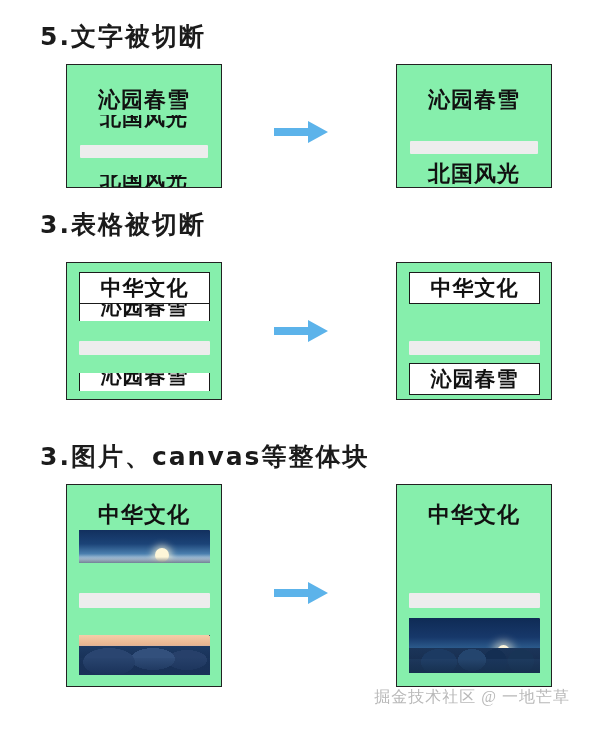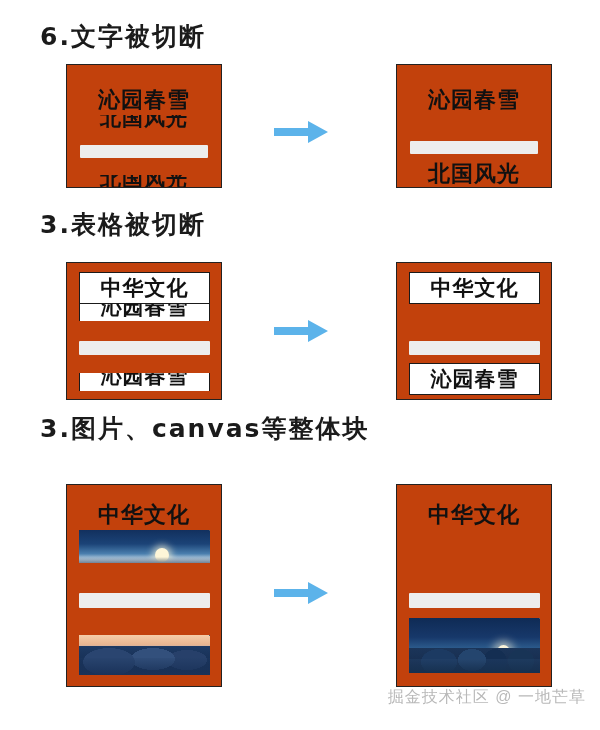--- a/index.html
+++ b/index.html
@@ -26,26 +26,26 @@
     left: 40px;
     font-size: 25px;
     font-weight: 600;
     color: #1b1b1b;
     letter-spacing: 2px;
     white-space: nowrap;
     font-family: "DejaVu Sans", "Liberation Sans", sans-serif;
   }
   #title-1 { top: 20px; }
   #title-2 { top: 208px; }
-  #title-3 { top: 412px; }
+  #title-3 { top: 440px; }
 
   
   .demo-box {
     position: absolute;
-    background: #c2410c;
+    background: #86efac;
     border: 1.5px solid #222;
     box-sizing: border-box;
     overflow: hidden;
     padding-left: 20px;
   }
 
   .box-inner {
     position: absolute;
     inset: 0;
     overflow: hidden;
@@ -125,35 +125,35 @@
   .handles::before { left: -3px; top: -3px; }
   .handles::after  { right: -3px; top: -3px; }
   .handles > i.bl  { left: -3px; bottom: -3px; }
   .handles > i.br  { right: -3px; bottom: -3px; }
   .handles > i.tm  { left: calc(50% - 2px); top: -3px; }
   .handles > i.bm  { left: calc(50% - 2px); bottom: -3px; }
 
   
   .watermark {
     position: absolute;
-    right: 14px;
+    right: 30px;
     bottom: 22px;
     font-size: 16px;
     color: #b9b9b9;
     letter-spacing: 1px;
-    font-family: Liberation Sans, sans-serif;
+    font-family: Liberation Serif, serif;
     white-space: nowrap;
   }
 </style>
 </head>
 <body>
 
 <div class="page">
 
-  <div class="section-title" id="title-1">6.文字被切断</div>
+  <div class="section-title" id="title-1">5.文字被切断</div>
 
   <div class="demo-box" style="left:66px; top:64px; width:156px; height:124px;">
     <div class="box-inner">
       <div class="cn-text" style="position:absolute; left:0; top:20px; width:100%; font-size:22px;">沁园春雪</div>
 
       <div class="clip-window" style="left:0; top:50px; width:100%; height:17px;">
         <div class="shifted" style="top:-11px;">
           <div class="cn-text" style="font-size:21px;">北国风光</div>
         </div>
       </div>

